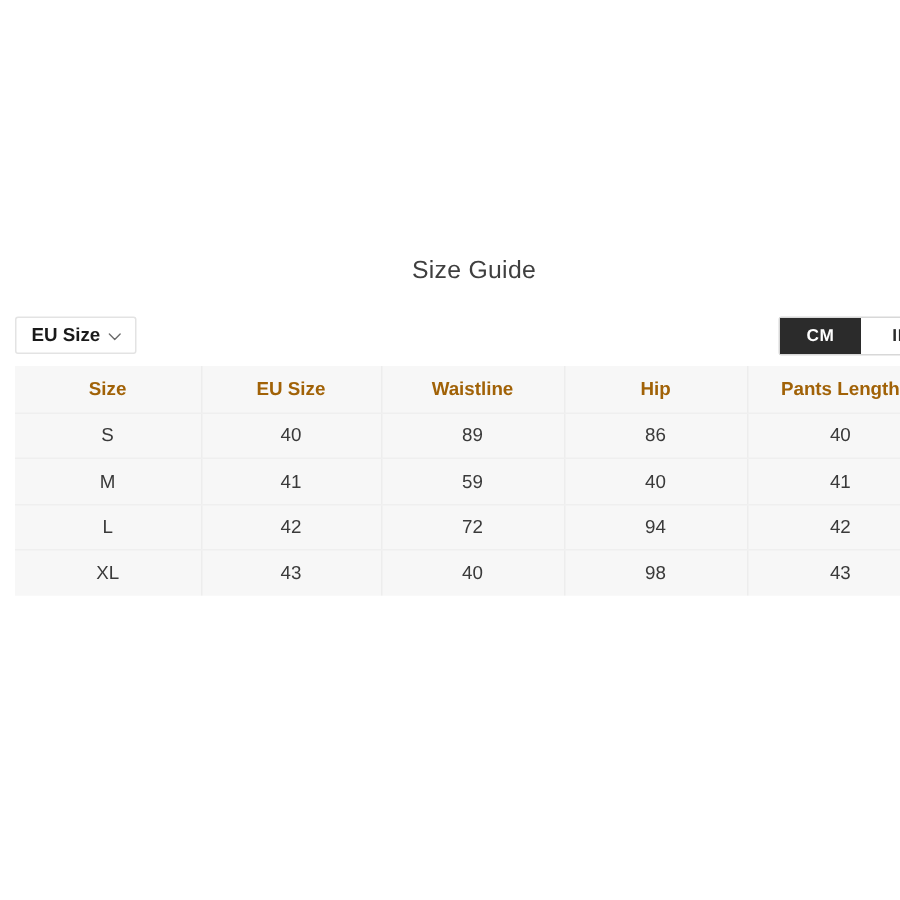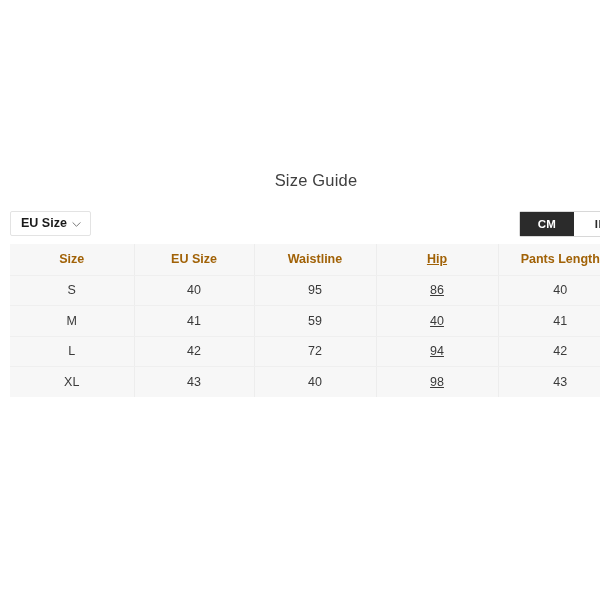--- a/index.html
+++ b/index.html
@@ -153,21 +153,21 @@
   .sg-table td {
     height: 30.5px;
     font-size: 12.5px;
     font-weight: 400;
     color: #3a3a3a;
     padding: 0 4px;
   }
   .col-0 { width: 124px; }
   .col-1 { width: 120px; }
   .col-2 { width: 122px; }
-  .col-3 { width: 122px; text-decoration: underline; }
+  .col-3 { width: 122px; }
   .col-4 { width: 124px; }
 
   
   .sg-footnote {
     position: absolute;
     left: 10px;
     top: 406px;
     width: 580px;
     font-size: 11px;
     font-weight: 400;
@@ -209,21 +209,21 @@
           <th class="col-1">EU Size</th>
           <th class="col-2">Waistline</th>
           <th class="col-3">Hip</th>
           <th class="col-4">Pants Length</th>
         </tr>
       </thead>
       <tbody>
         <tr>
           <td class="col-0">S</td>
           <td class="col-1">40</td>
-          <td class="col-2">95</td>
+          <td class="col-2">89</td>
           <td class="col-3">86</td>
           <td class="col-4">40</td>
         </tr>
         <tr>
           <td class="col-0">M</td>
           <td class="col-1">41</td>
           <td class="col-2">59</td>
           <td class="col-3">40</td>
           <td class="col-4">41</td>
         </tr>

